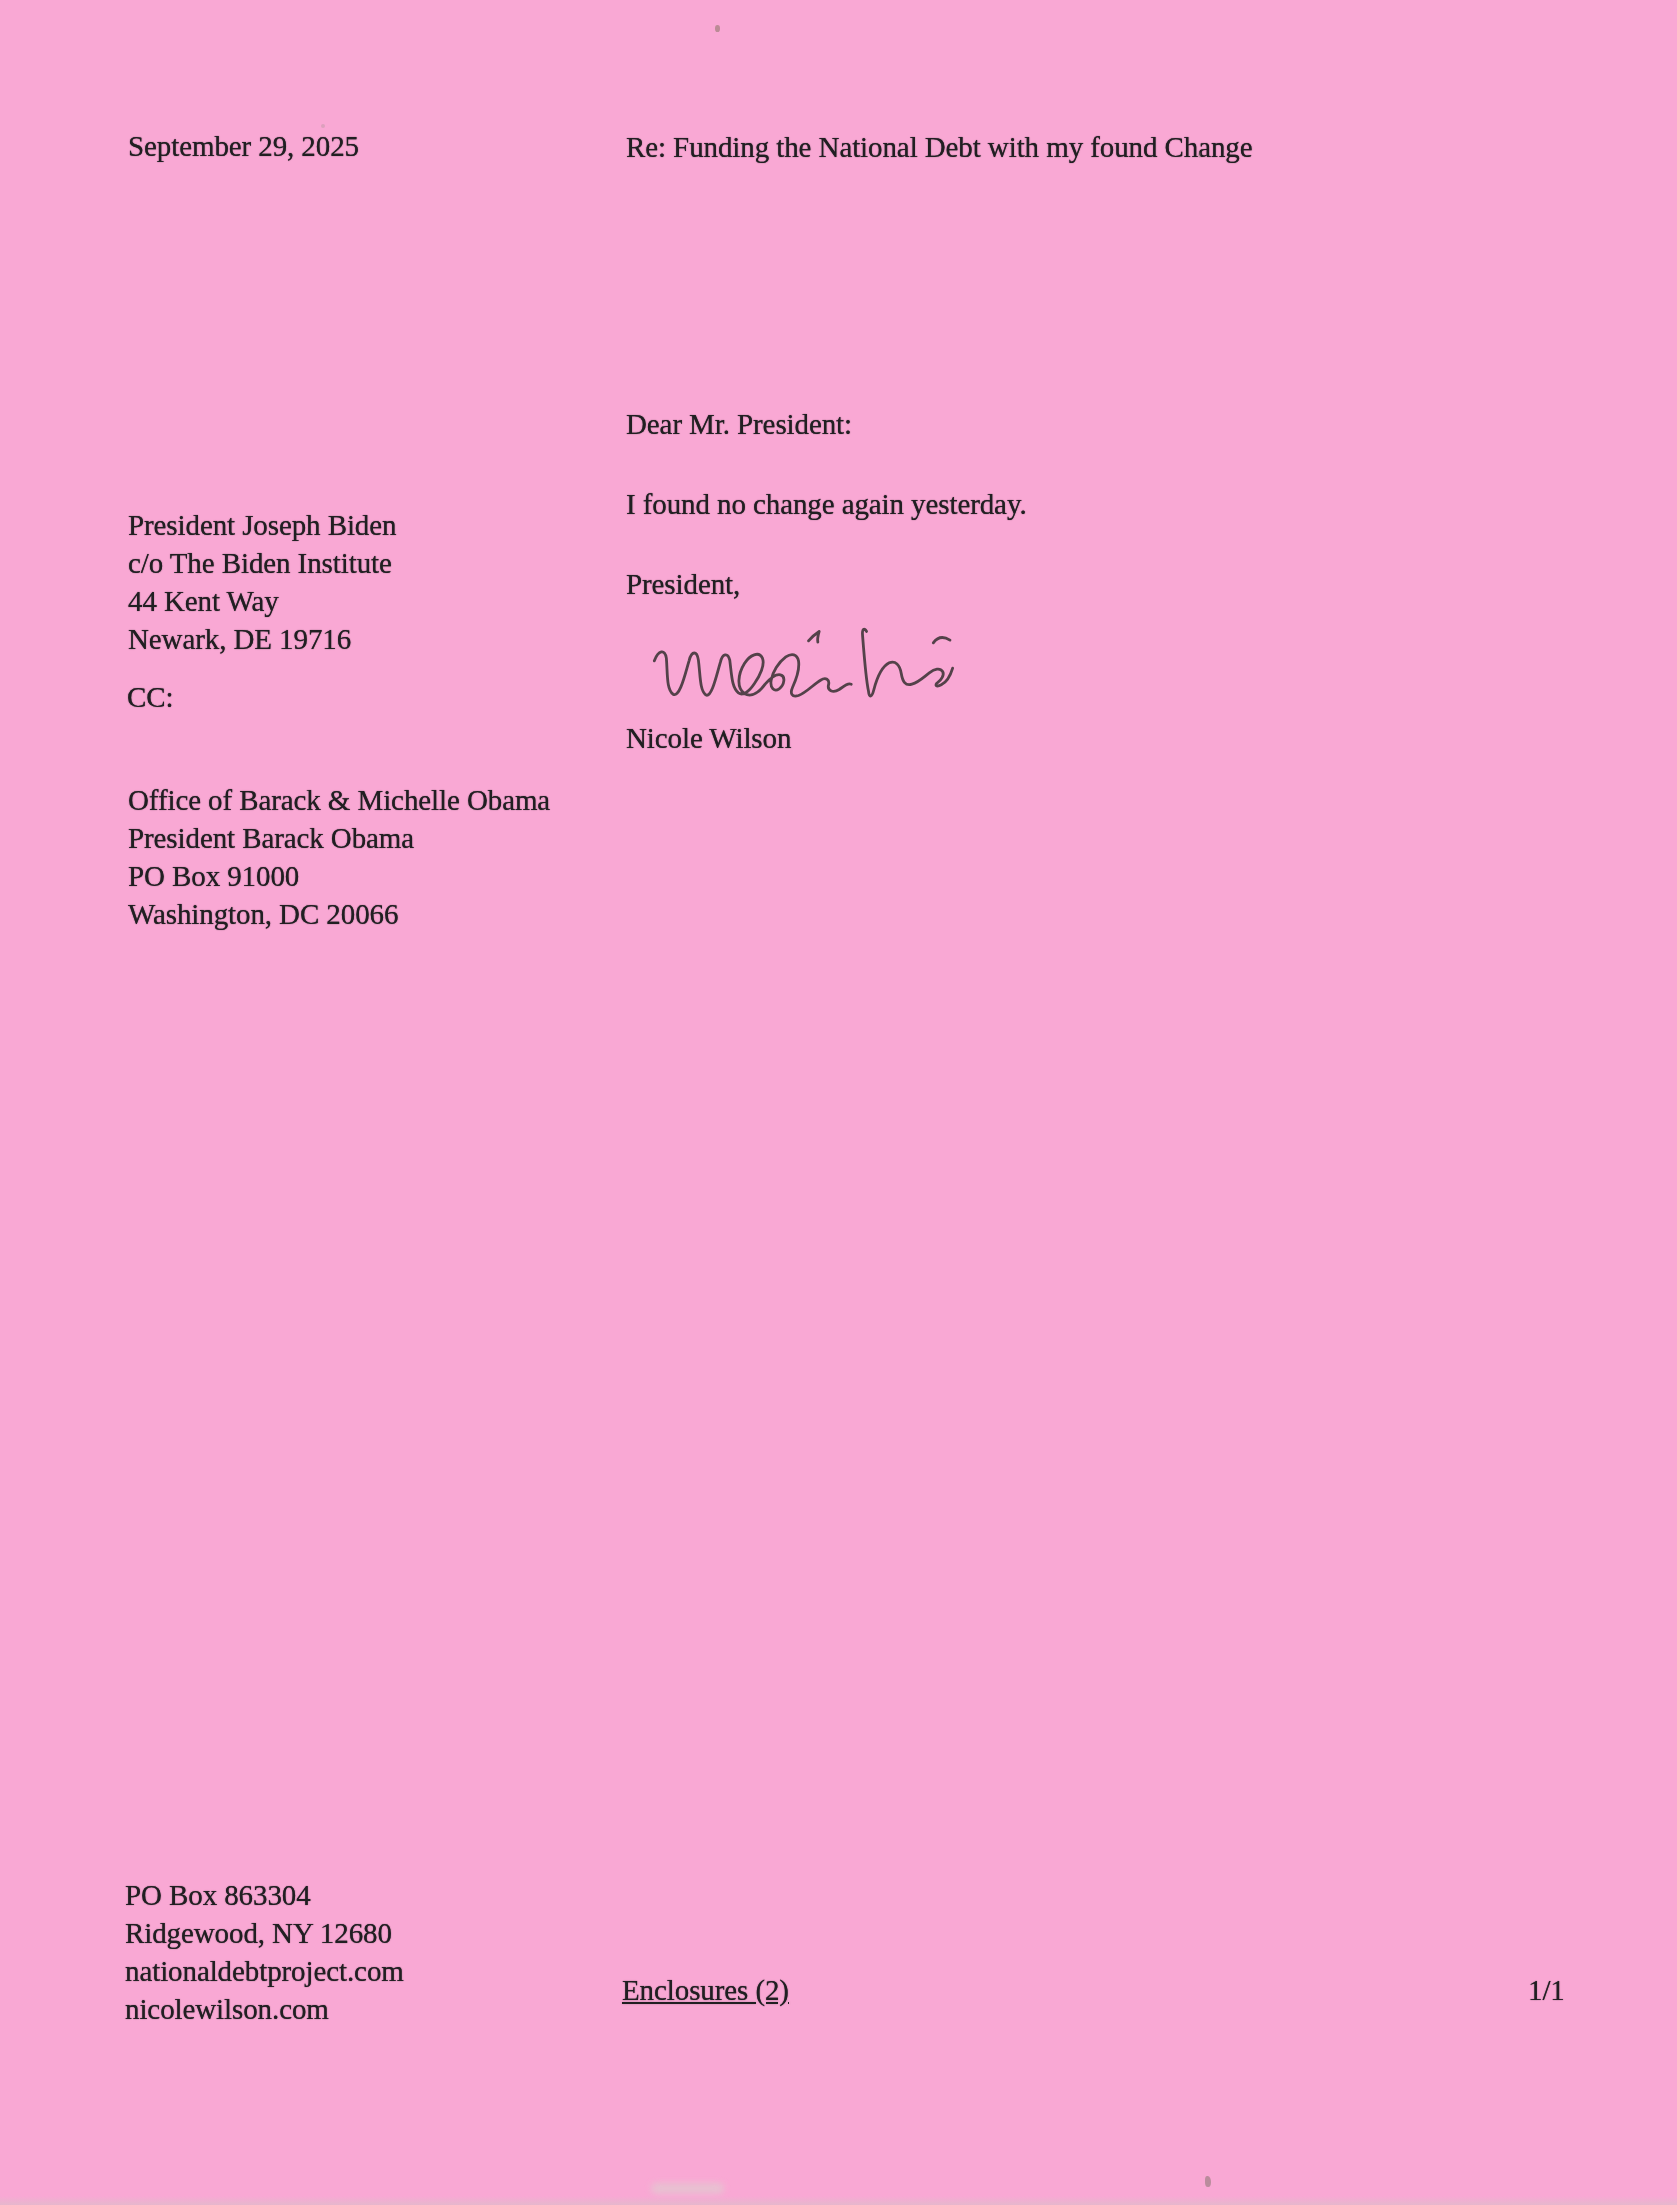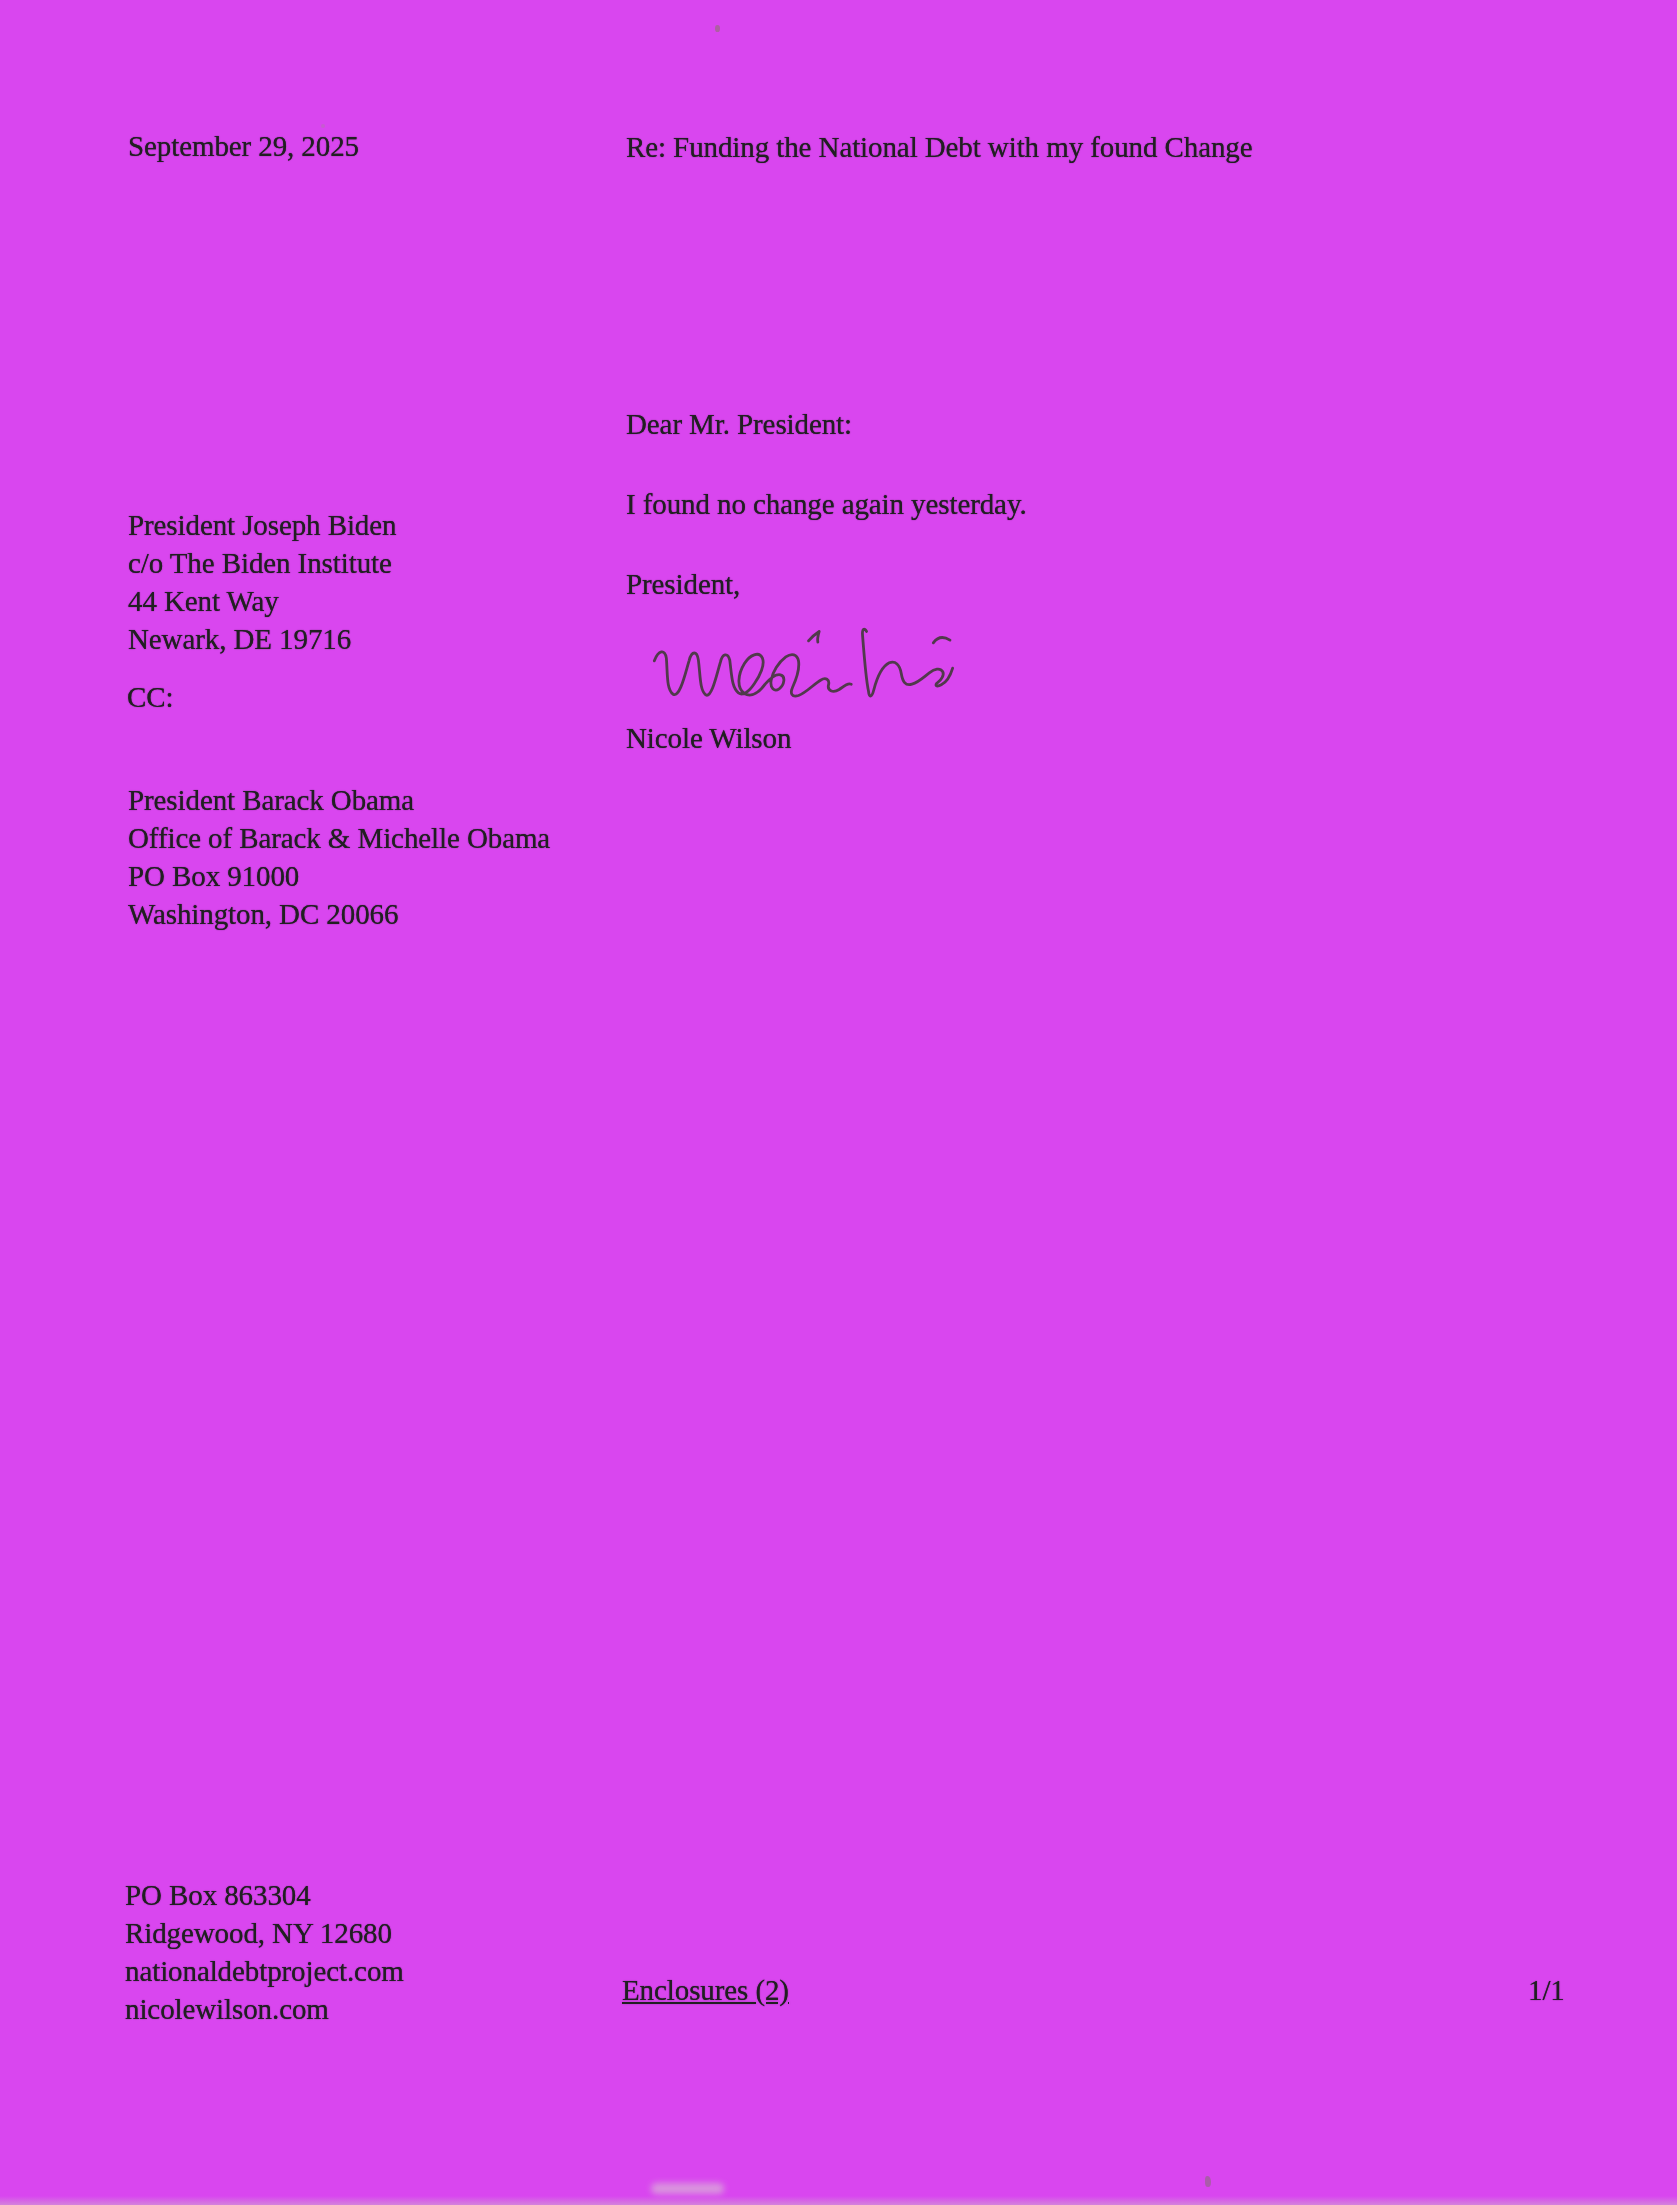--- a/index.html
+++ b/index.html
@@ -4,21 +4,21 @@
 <style>
   html, body {
     margin: 0;
     padding: 0;
     background: #ffffff;
   }
   .page {
     position: relative;
     width: 1678px;
     height: 2205px;
-    background: #d946ef;
+    background: #f9a8d4;
     overflow: hidden;
     font-family: "Liberation Serif", "DejaVu Serif", serif;
     color: #211f22;
   }
   .line, .block {
     position: absolute;
     font-size: 29px;
     line-height: 29px;
     white-space: nowrap;
     letter-spacing: -0.1px;
@@ -86,22 +86,22 @@
   <div class="block recipient">
     <span class="bline">President Joseph Biden</span>
     <span class="bline">c/o The Biden Institute</span>
     <span class="bline">44 Kent Way</span>
     <span class="bline">Newark, DE 19716</span>
   </div>
 
   <div class="line cc-label">CC:</div>
 
   <div class="block cc-block">
+    <span class="bline">Office of Barack &amp; Michelle Obama</span>
     <span class="bline">President Barack Obama</span>
-    <span class="bline">Office of Barack &amp; Michelle Obama</span>
     <span class="bline">PO Box 91000</span>
     <span class="bline">Washington, DC 20066</span>
   </div>
 
   <div class="block footer">
     <span class="bline">PO Box 863304</span>
     <span class="bline">Ridgewood, NY 12680</span>
     <span class="bline">nationaldebtproject.com</span>
     <span class="bline">nicolewilson.com</span>
   </div>

